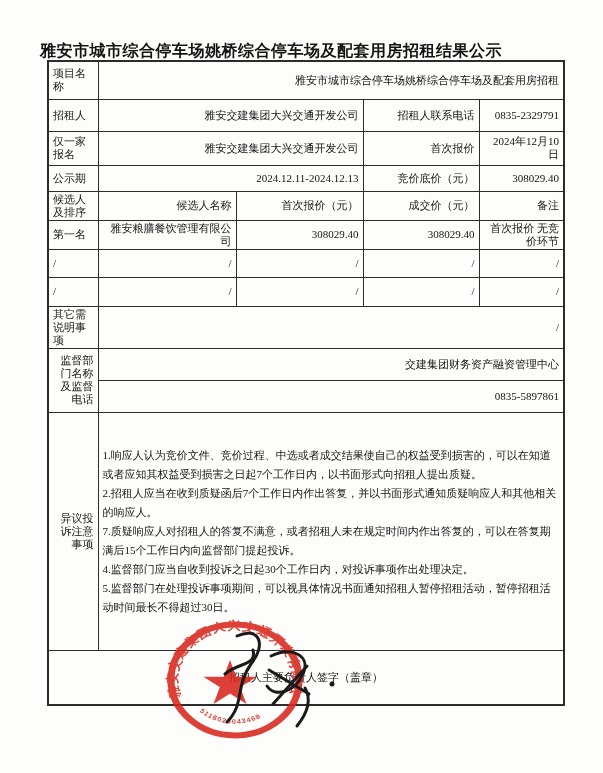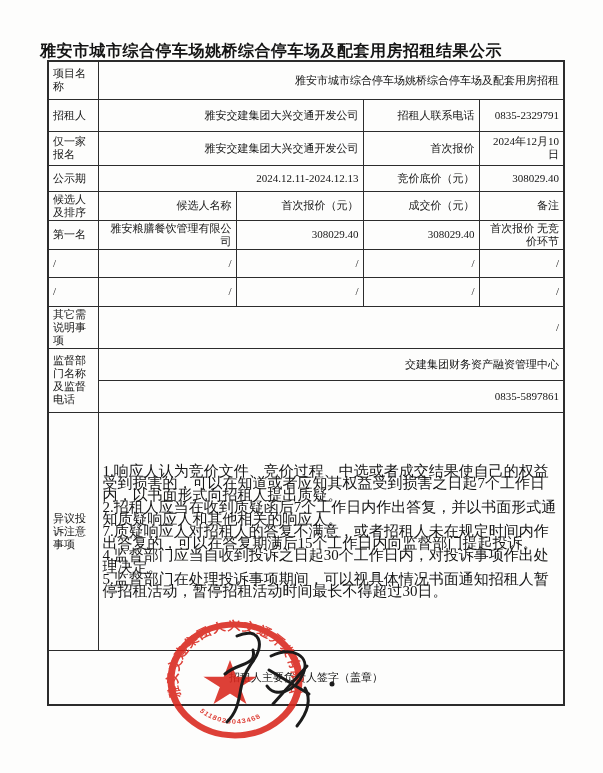--- a/index.html
+++ b/index.html
@@ -18,25 +18,25 @@
     border-collapse:collapse;table-layout:fixed;
     border:2px solid #2c2c2c;
   }
   table.doc td{
     border:1px solid #2c2c2c;
     font-size:11px;line-height:13px;
     padding:1px 4px;vertical-align:middle;
     overflow:hidden;word-break:break-all;
   }
   td.lab{text-align:left;}
-  td.labc{text-align:left;padding:1px 2px;}
+  td.labc{text-align:right;padding:1px 2px;}
   td.ctr{text-align:right;}
   td.val{text-align:right;}
   td.obj{vertical-align:middle;padding:4px 7px;}
-  .obj div{font-size:15px;line-height:12px;text-align:left;}
+  .obj div{font-size:11px;line-height:19px;text-align:left;}
   td.sig{vertical-align:middle;padding-left:5px;text-align:center;}
   .overlay{position:absolute;pointer-events:none;}
 </style>
 </head>
 <body>
 
 <div class="title">雅安市城市综合停车场姚桥综合停车场及配套用房招租结果公示</div>
 
 <table class="doc">
   <colgroup>

